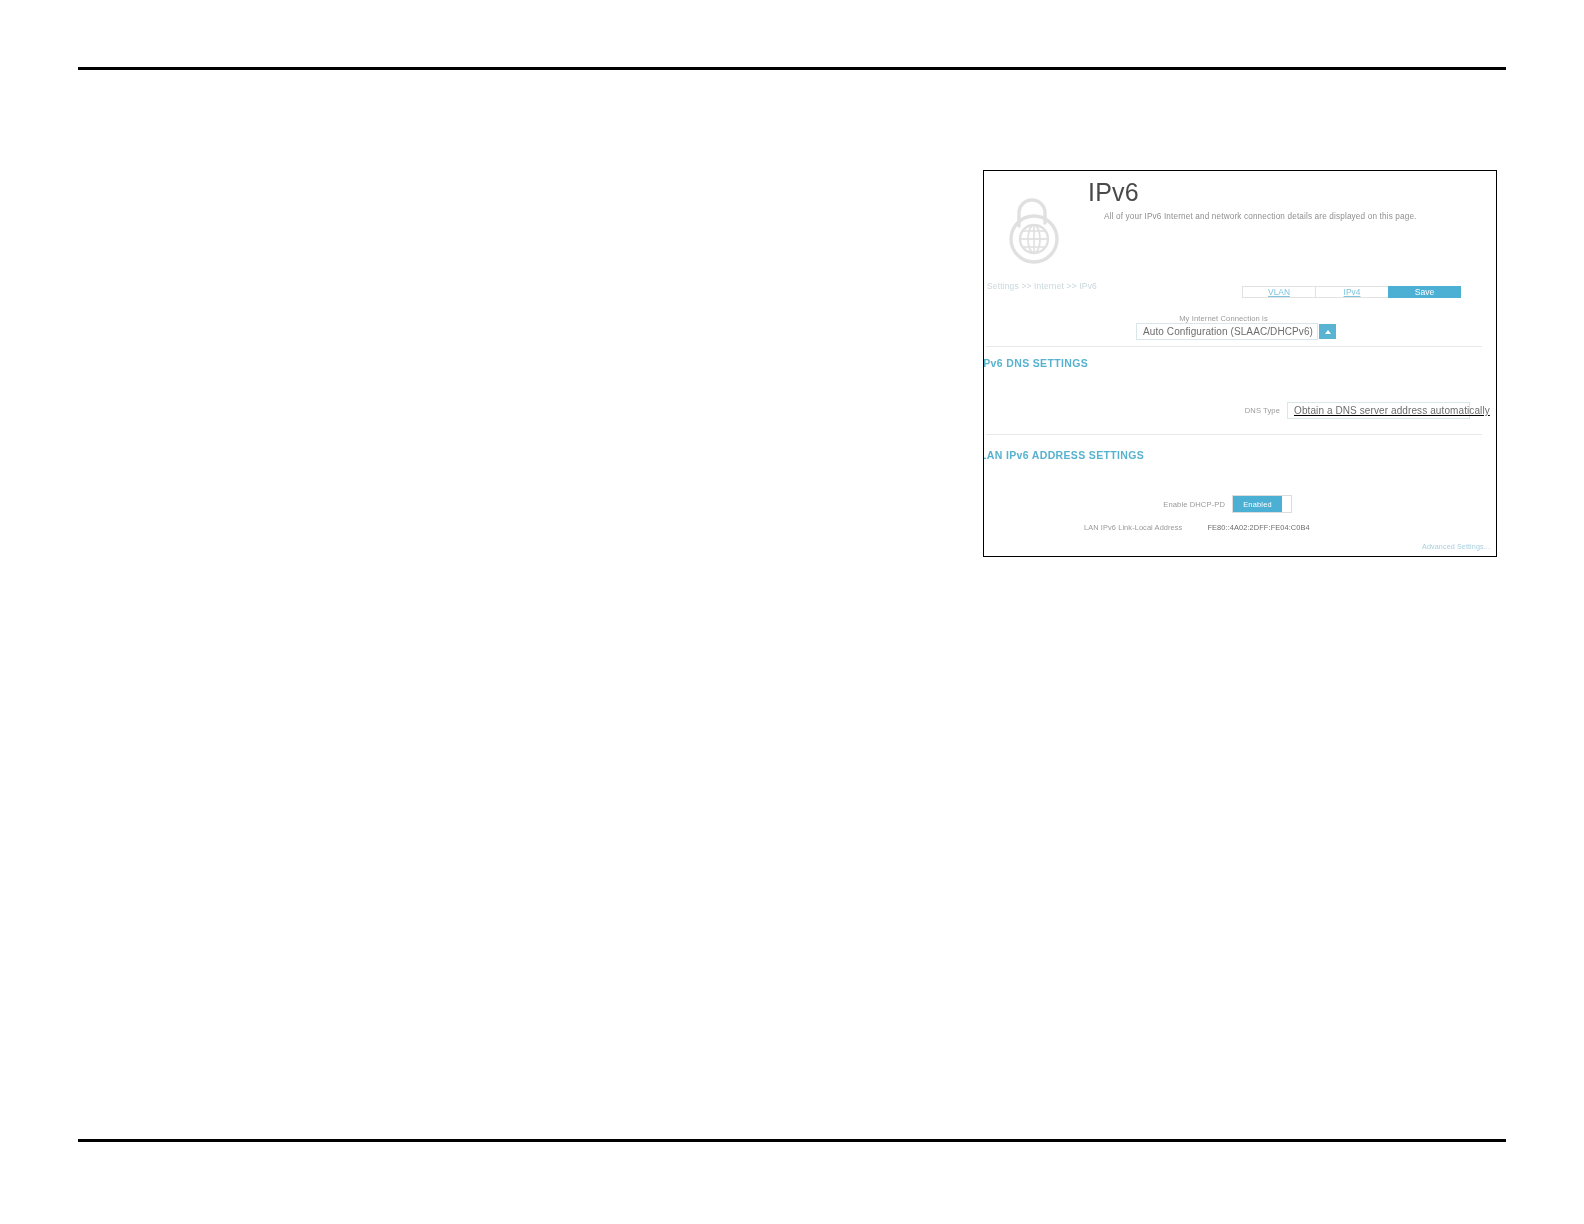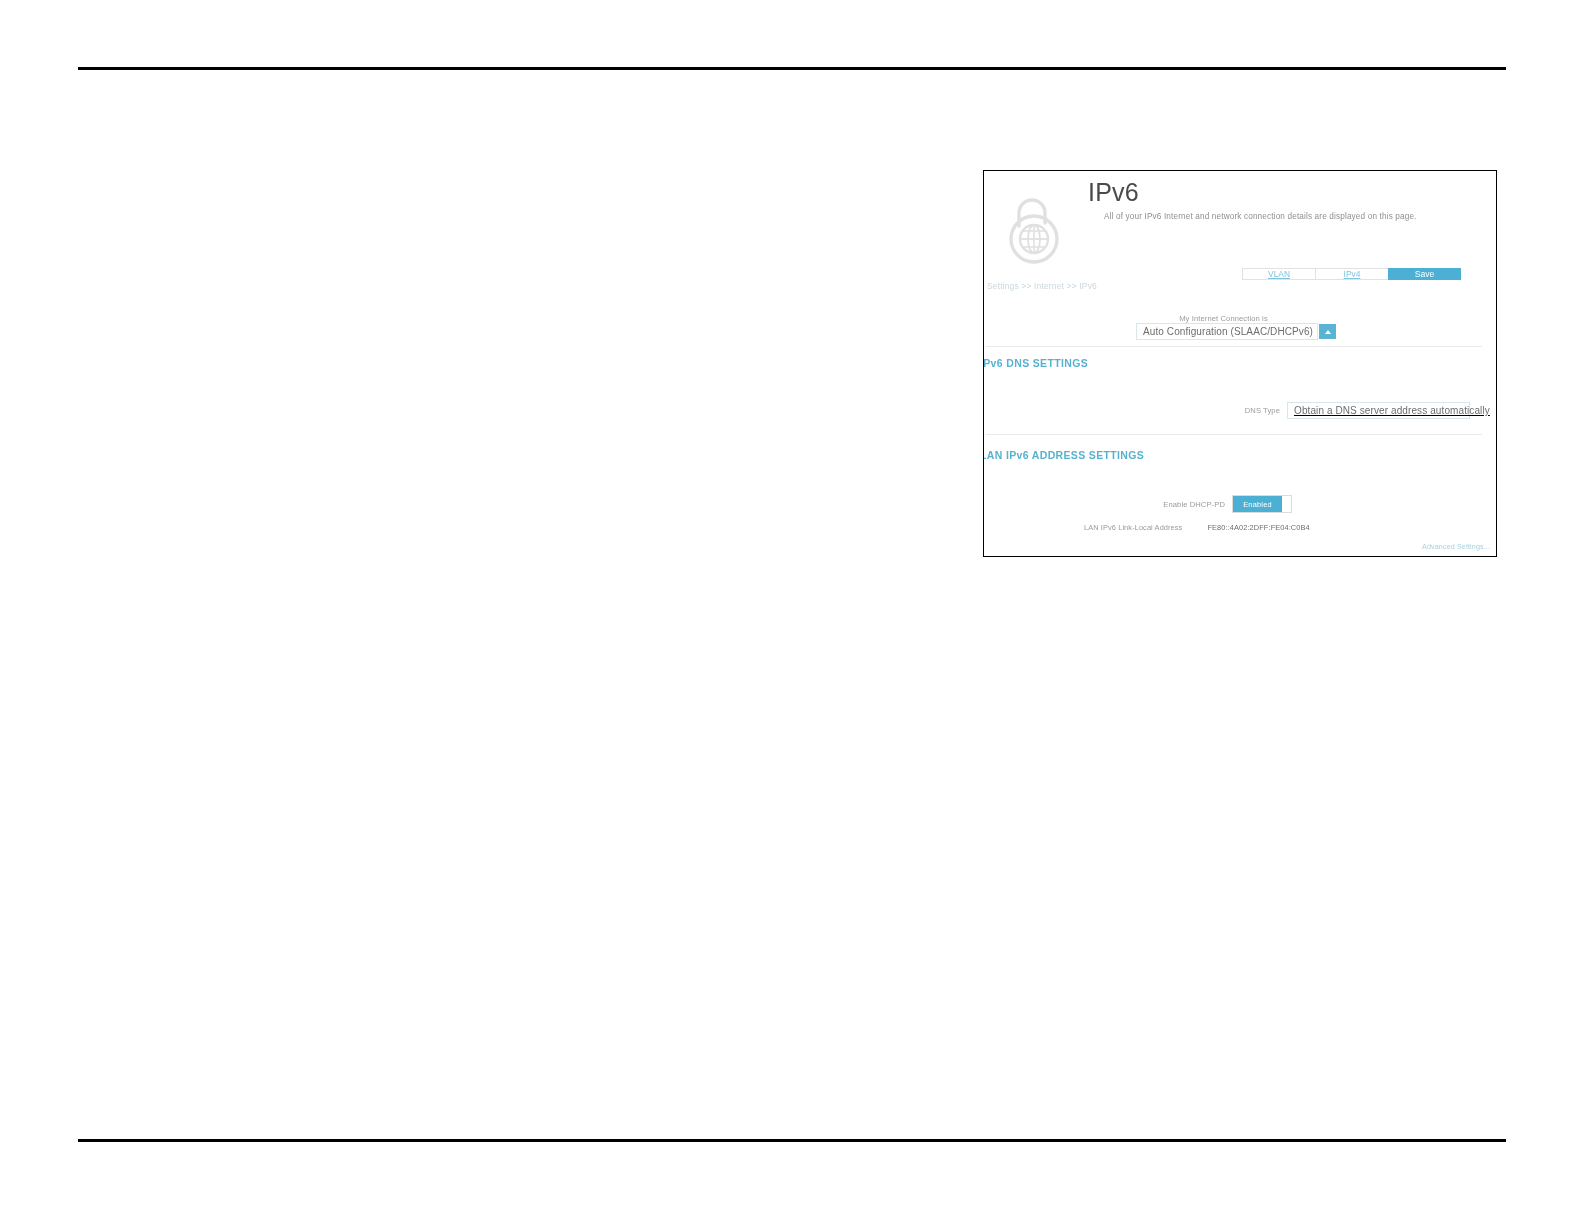--- a/index.html
+++ b/index.html
@@ -84,23 +84,23 @@
     left: 3px;
     top: 110px;
     font-size: 8.4px;
     color: #c9d7dc;
     letter-spacing: .2px;
     white-space: nowrap;
   }
   .tabbar {
     position: absolute;
     right: 35px;
-    top: 86px;
-    display: flex;
-    align-items: flex-end;
+    top: 115px;
+    display: flex;
+    align-items: flex-start;
     height: 23px;
   }
   .tab {
     width: 73px;
     border: 1px solid #e2e2e2;
     border-right: none;
     background: #ffffff;
     display: flex;
     align-items: center;
     justify-content: center;

